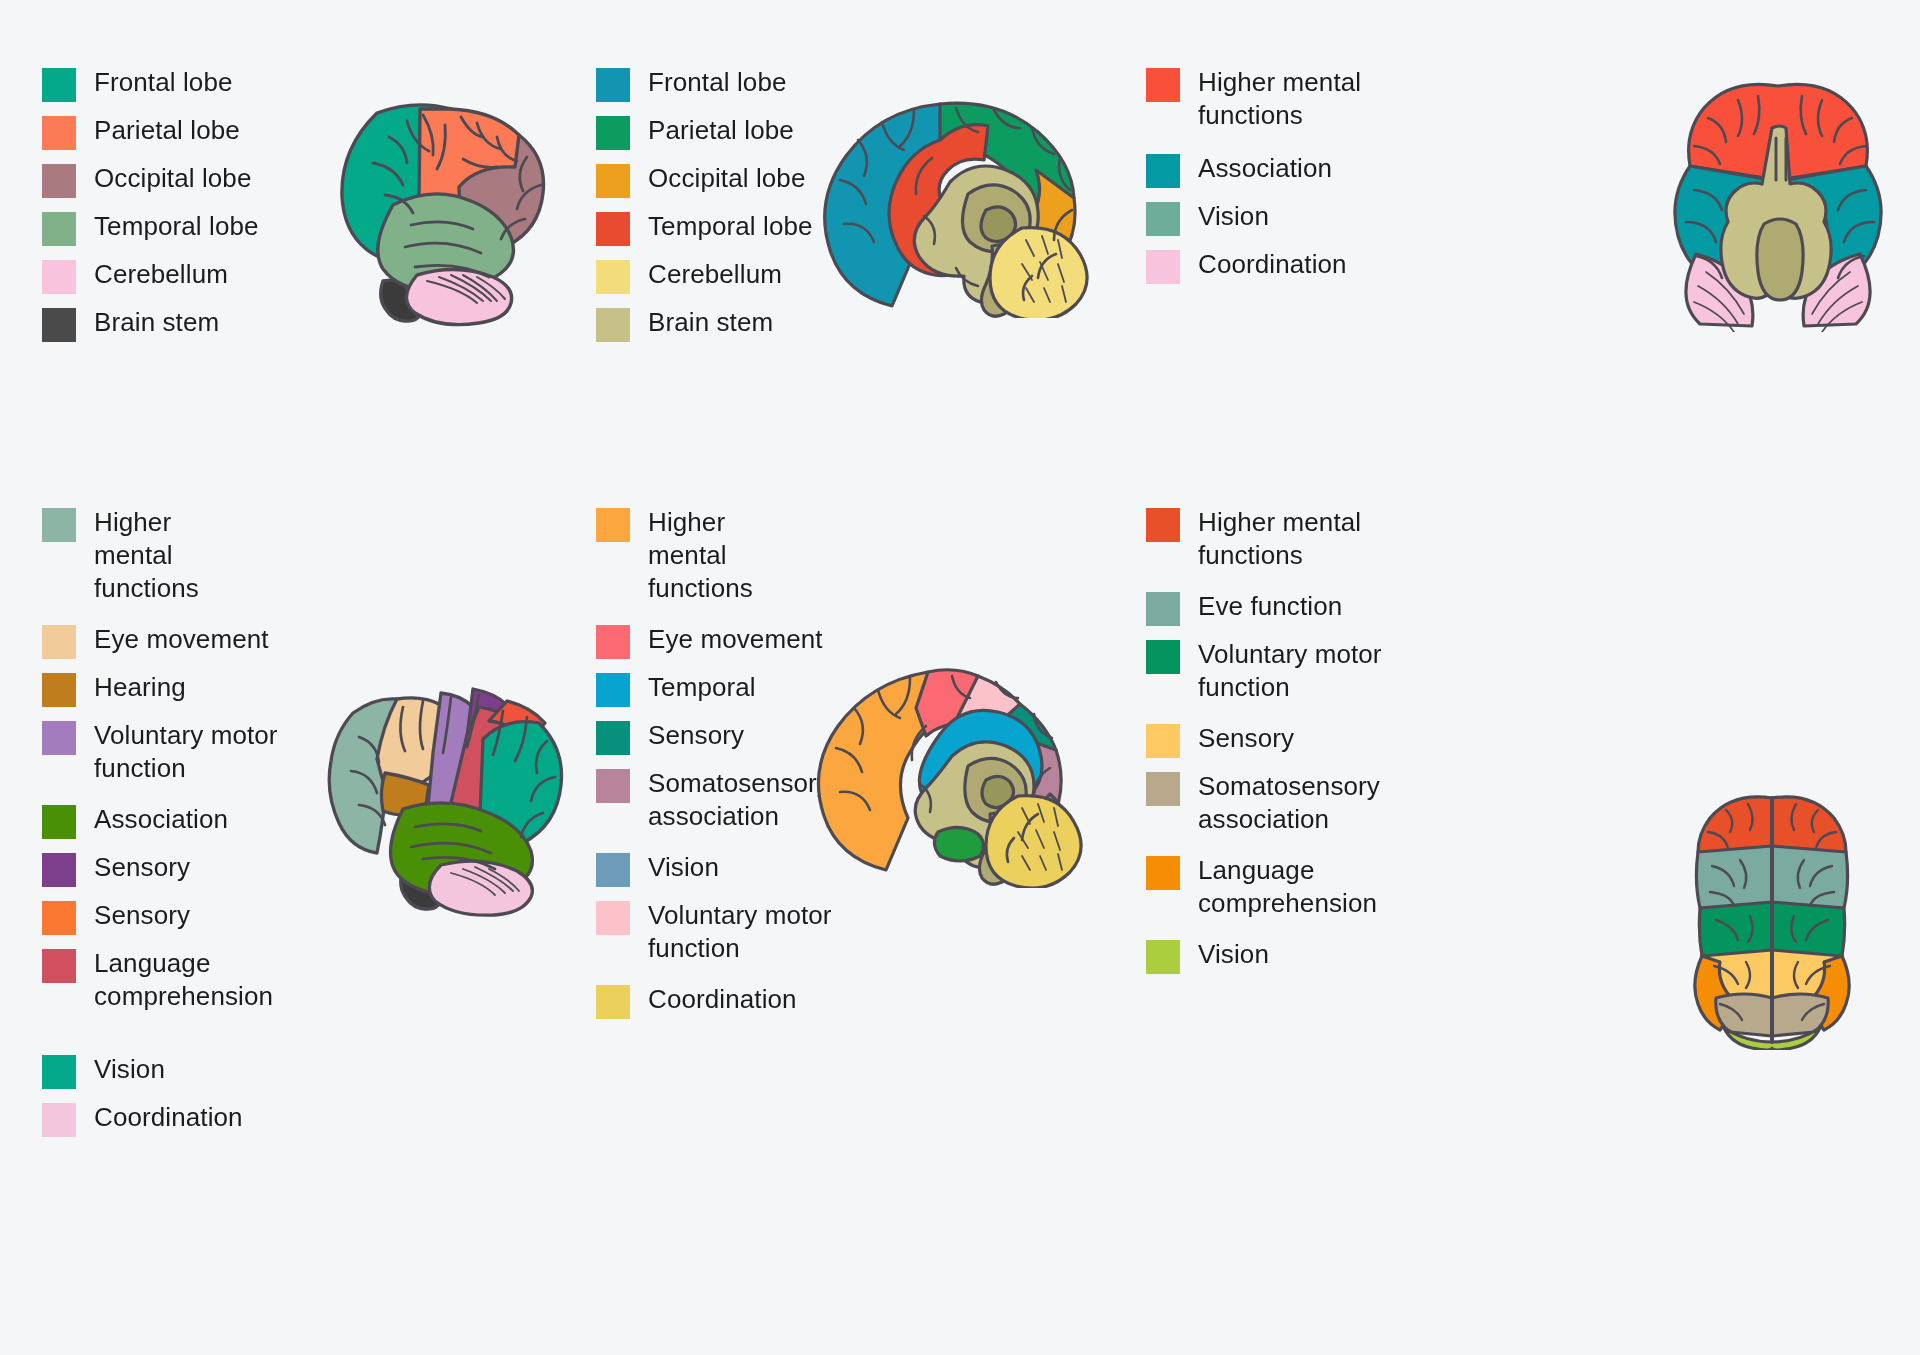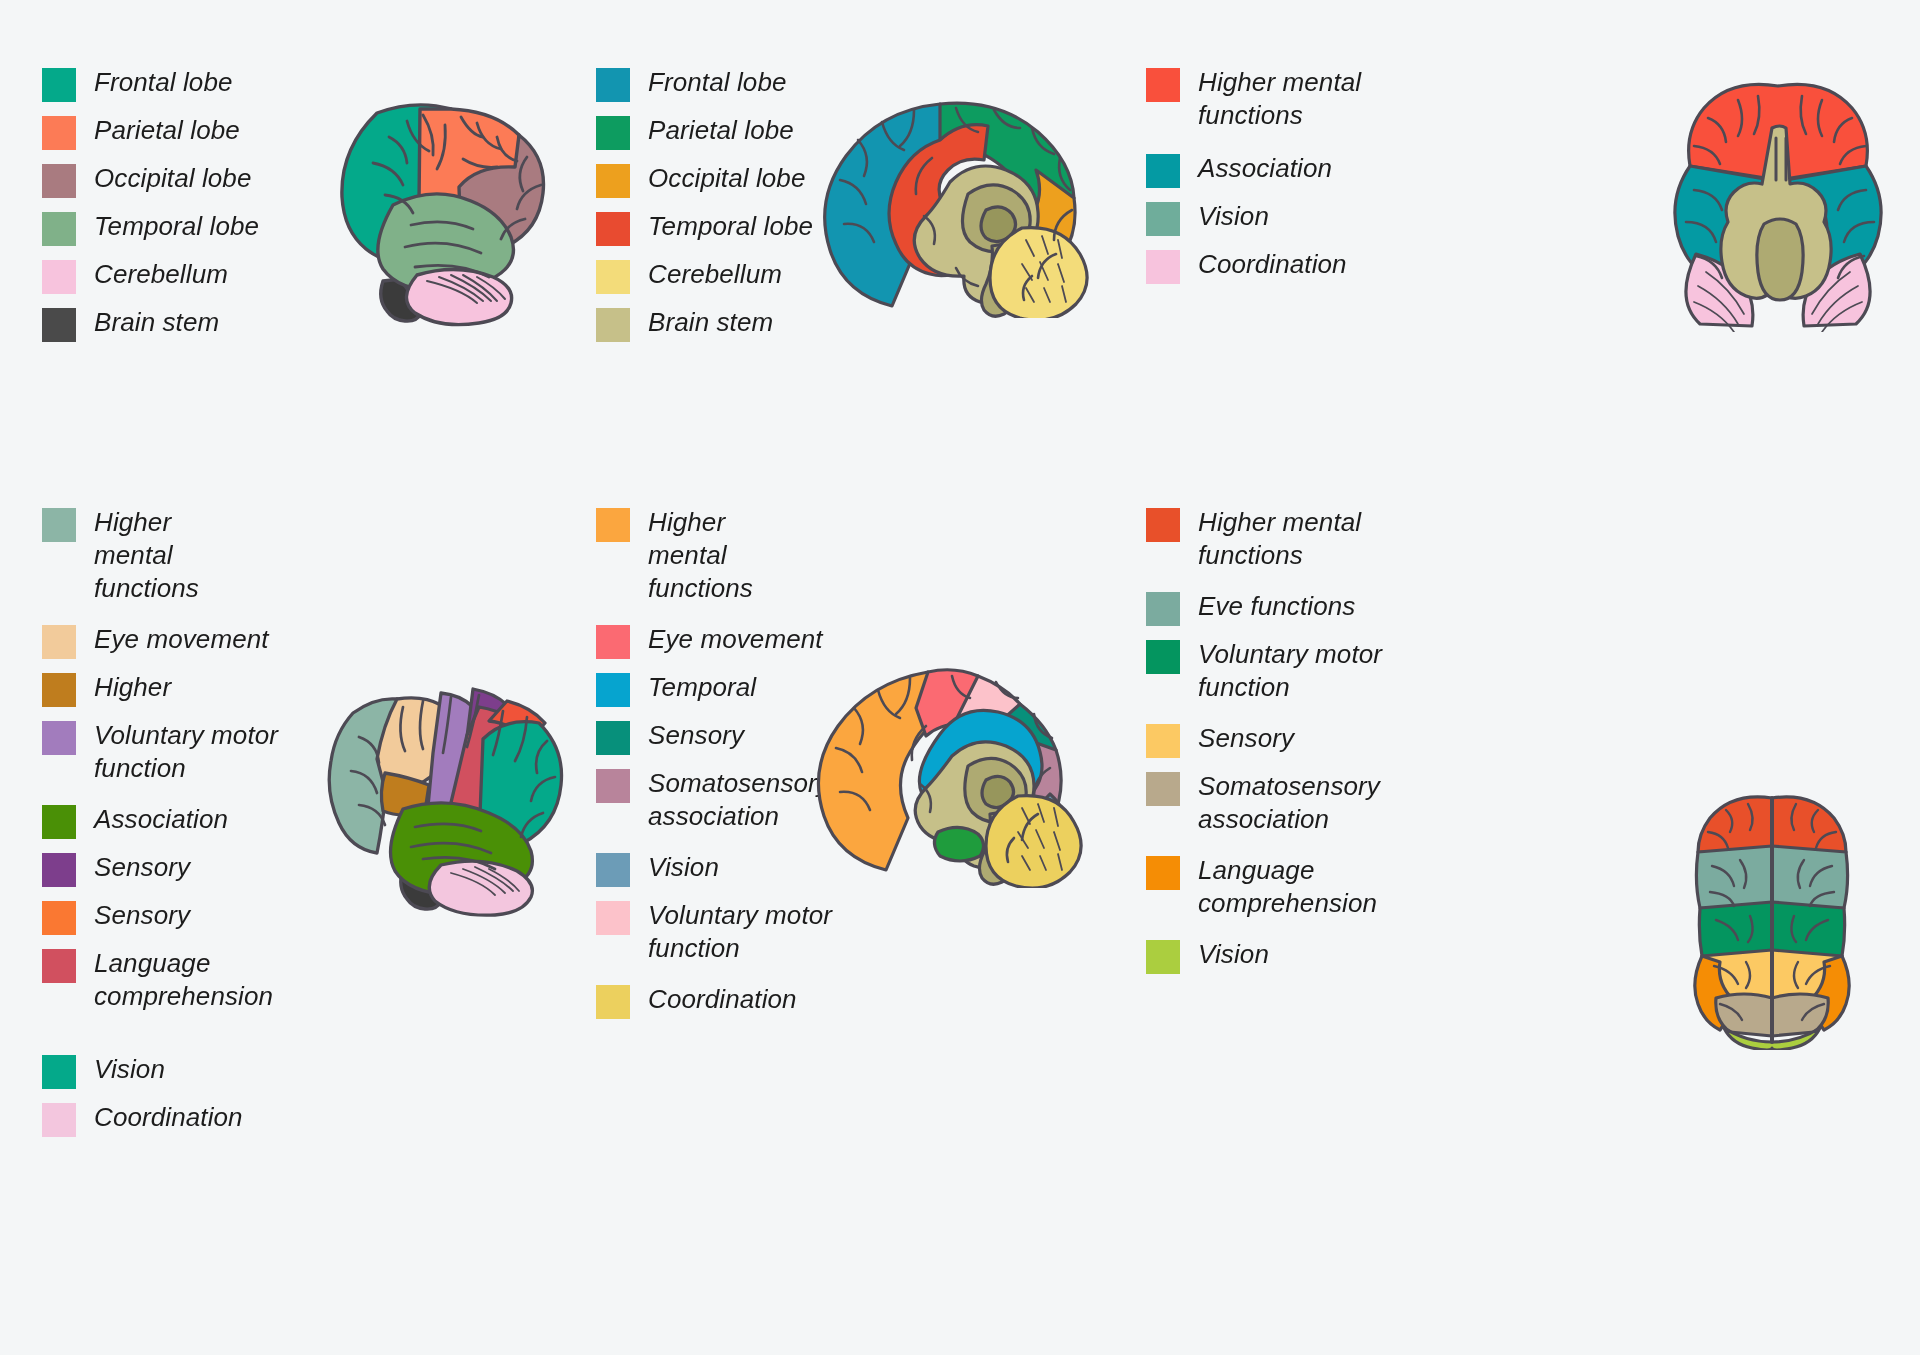--- a/index.html
+++ b/index.html
@@ -12,21 +12,20 @@
     height: 1355px;
     font-family: "Liberation Sans", sans-serif;
     color: #1a1a1a;
     overflow: hidden;
     position: relative;
   }
   .panel {
     position: absolute;
     display: flex;
     align-items: flex-start;
-    font-style: italic;
   }
   .legend {
     display: flex;
     flex-direction: column;
   }
   .legend-item {
     display: flex;
     align-items: flex-start;
     margin-bottom: 12px;
   }
@@ -277,21 +276,21 @@
     <div class="legend-item" style="margin-bottom:18px;">
       <span class="swatch" style="background: rgb(140, 181, 166);"></span>
       <span class="legend-label" style="max-width:160px;">Higher mental functions</span>
     </div>
     <div class="legend-item">
       <span class="swatch" style="background: rgb(242, 203, 155);"></span>
       <span class="legend-label">Eye movement</span>
     </div>
     <div class="legend-item">
       <span class="swatch" style="background: rgb(191, 125, 30);"></span>
-      <span class="legend-label">Higher</span>
+      <span class="legend-label">Hearing</span>
     </div>
     <div class="legend-item" style="margin-bottom:18px;">
       <span class="swatch" style="background: rgb(162, 124, 189);"></span>
       <span class="legend-label" style="max-width:190px;">Voluntary motor function</span>
     </div>
     <div class="legend-item">
       <span class="swatch" style="background: rgb(74, 144, 6);"></span>
       <span class="legend-label">Association</span>
     </div>
     <div class="legend-item">
@@ -466,21 +465,21 @@
 </div>
 
 <div class="panel" style="left:1146px; top:506px;">
   <div class="legend">
     <div class="legend-item" style="margin-bottom:18px;">
       <span class="swatch" style="background: rgb(232, 80, 42);"></span>
       <span class="legend-label" style="max-width:170px;">Higher mental functions</span>
     </div>
     <div class="legend-item">
       <span class="swatch" style="background: rgb(123, 171, 159);"></span>
-      <span class="legend-label">Eve functions</span>
+      <span class="legend-label">Eve function</span>
     </div>
     <div class="legend-item" style="margin-bottom:18px;">
       <span class="swatch" style="background: rgb(4, 149, 95);"></span>
       <span class="legend-label" style="max-width:190px;">Voluntary motor function</span>
     </div>
     <div class="legend-item">
       <span class="swatch" style="background: rgb(252, 201, 99);"></span>
       <span class="legend-label">Sensory</span>
     </div>
     <div class="legend-item" style="margin-bottom:18px;">

